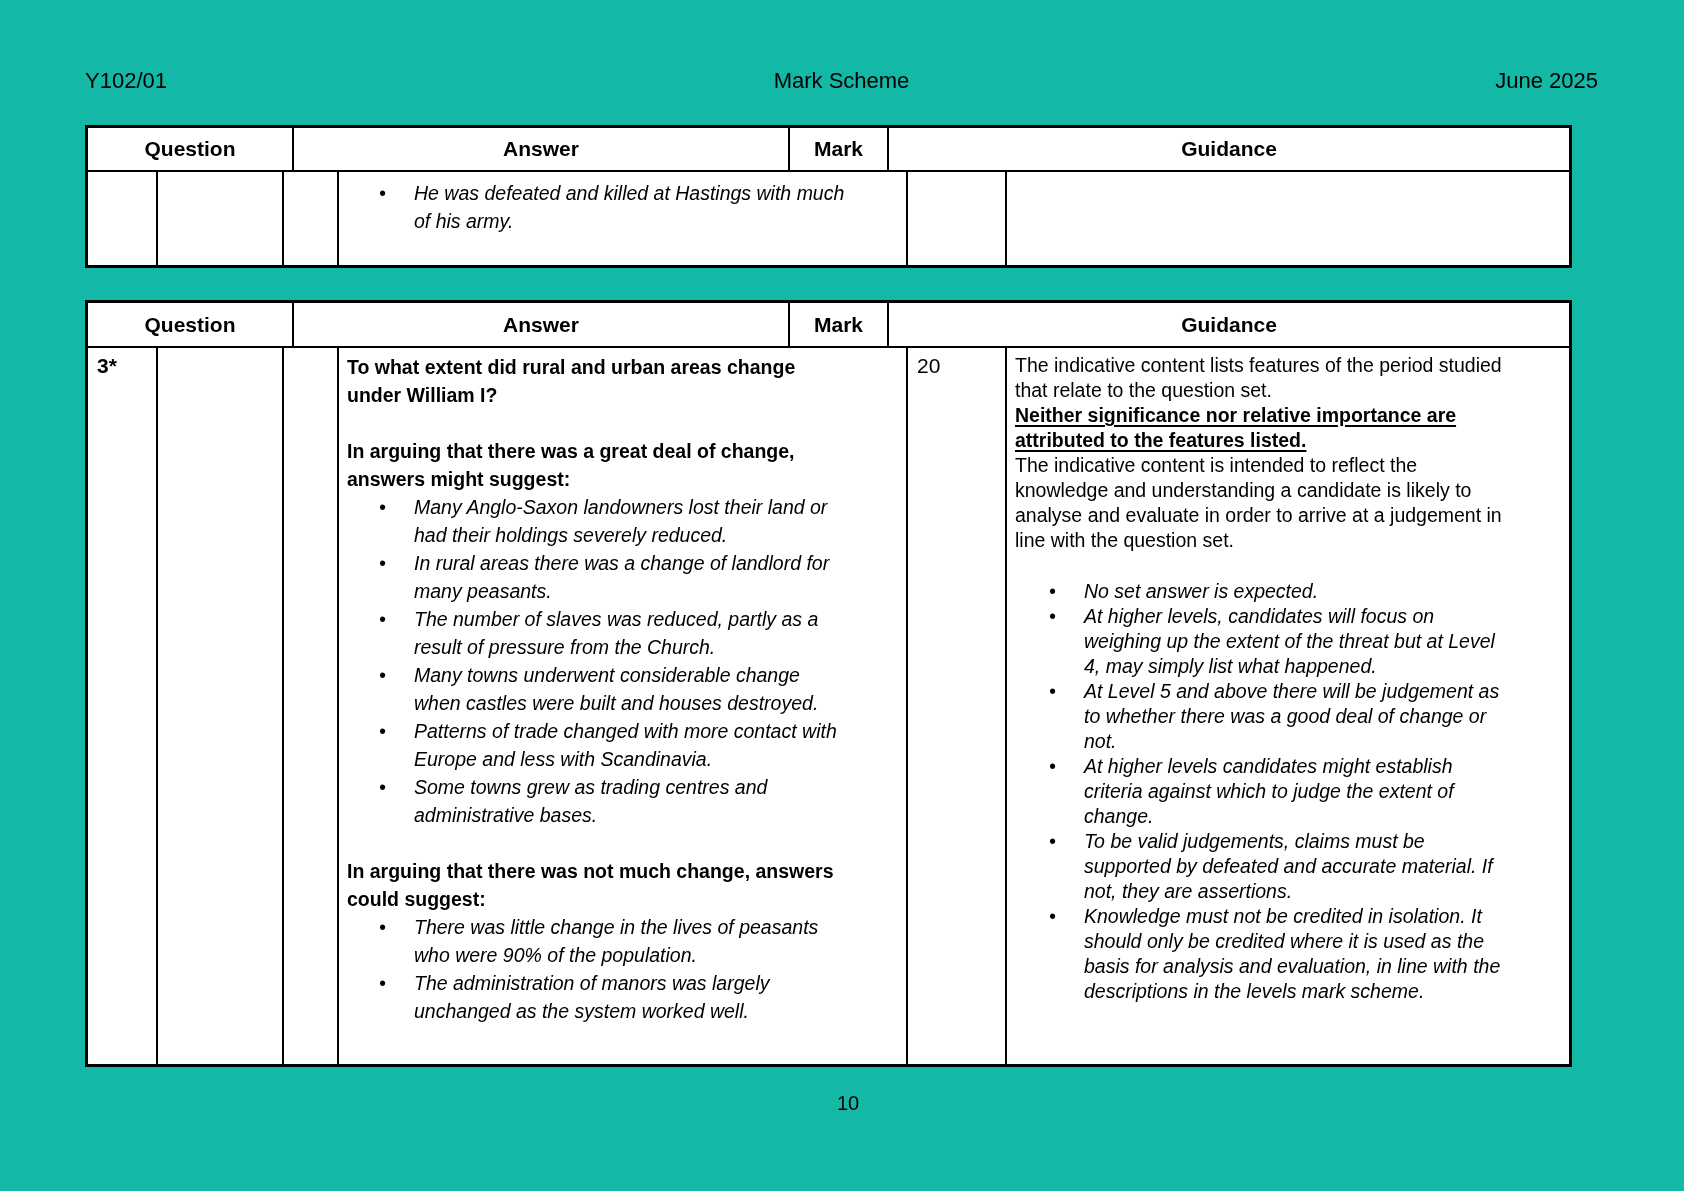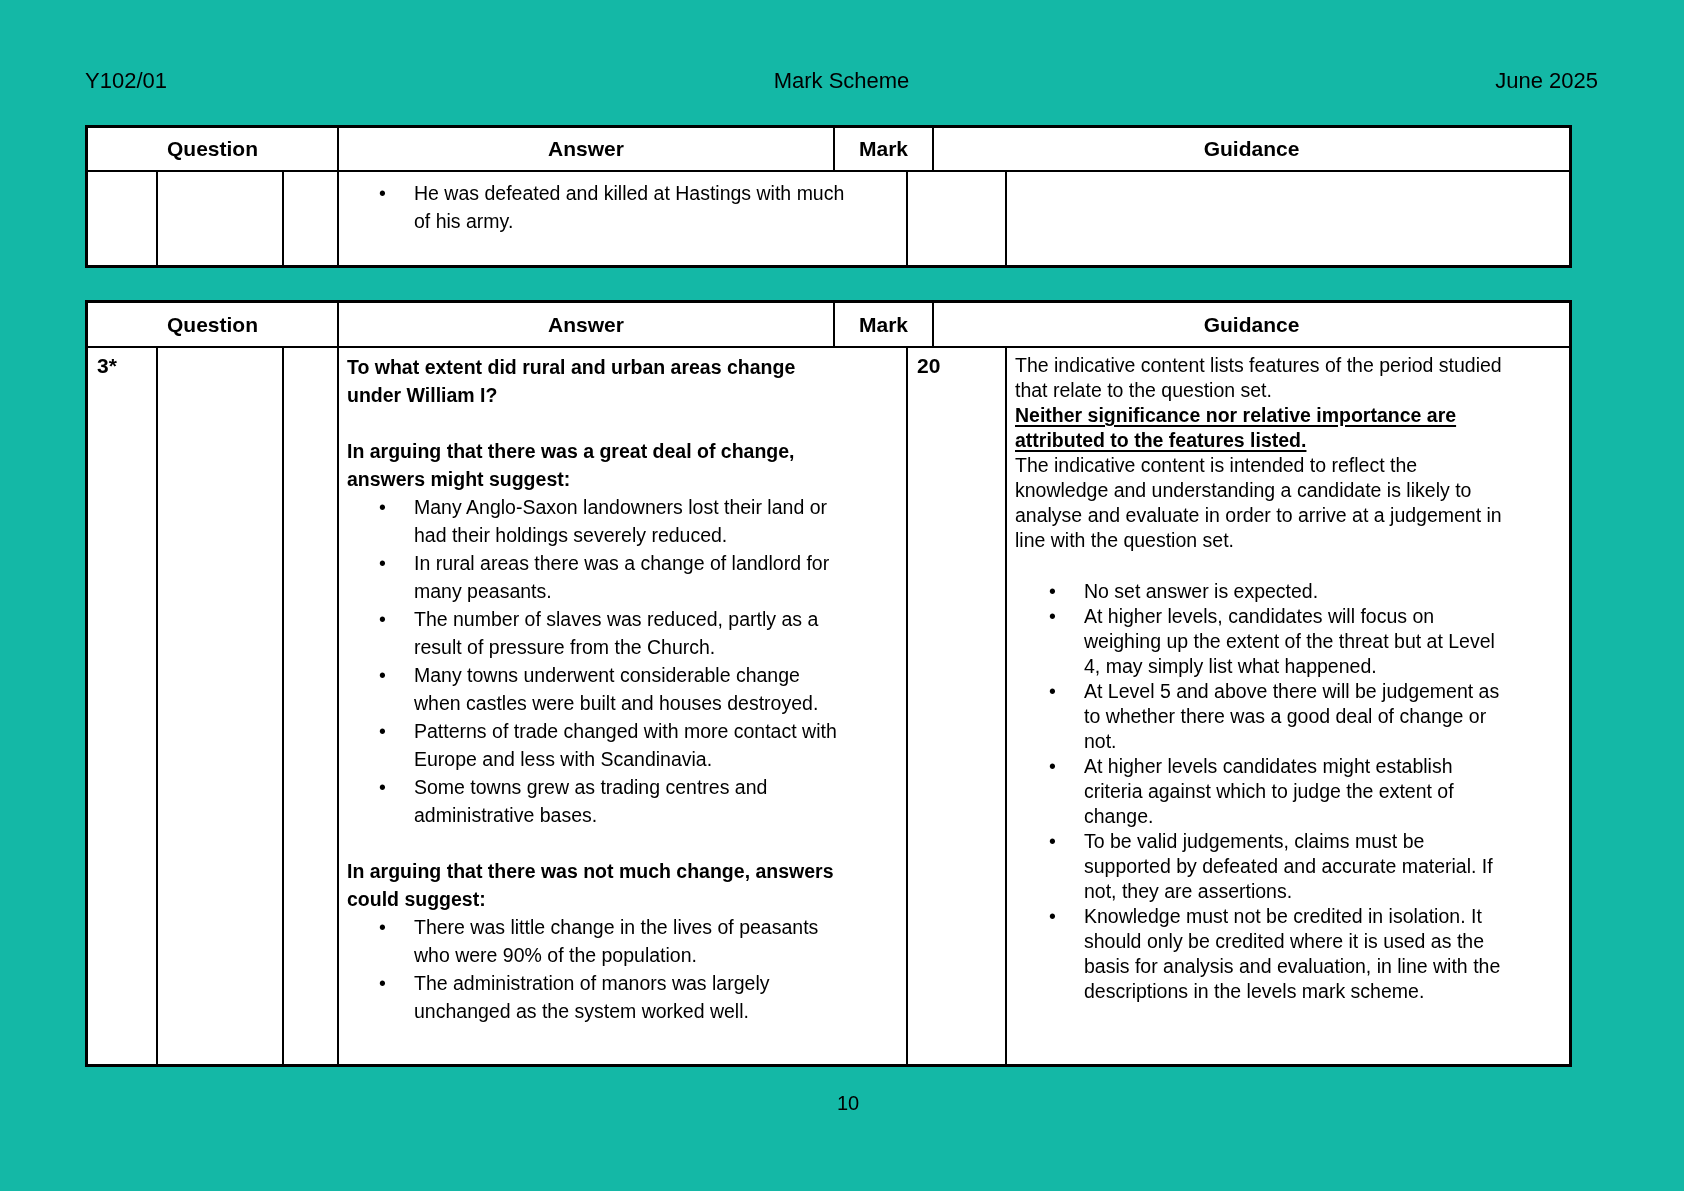--- a/index.html
+++ b/index.html
@@ -45,61 +45,61 @@
   .t2 .thead { height: 45px; }
   .thead .hc {
     display: flex; align-items: center; justify-content: center;
     text-align: center;
   }
   .tbody { display: flex; }
   .t1 .tbody { height: 93px; }
   .t2 .tbody { height: 716px; }
 
   
-  .c-q { width: 251px; border-right: 2px solid #000; }
+  .c-q { width: 206px; border-right: 2px solid #000; }
   .c-a { width: 496px; border-right: 2px solid #000; }
   .c-m { width: 99px;  border-right: 2px solid #000; }
   .c-g { flex: 1; }
 
   
   .q-sub { display: flex; width: 251px; border-right: 2px solid #000; }
   .q-sub .s1 { width: 70px;  border-right: 2px solid #000; padding: 6px 0 0 9px; font-weight: bold; font-size: 21px; }
   .q-sub .s2 { width: 126px; border-right: 2px solid #000; }
   .q-sub .s3 { flex: 1; }
 
   
   .cell-a {
     width: 569px; border-right: 2px solid #000;
     padding: 5px 60px 0 8px;
     font-size: 19.5px; line-height: 28px;
   }
   .t1 .cell-a { padding-top: 7px; }
   .cell-m {
     width: 99px; border-right: 2px solid #000;
     padding: 6px 0 0 9px;
-    font-weight: bold; font-size: 21px;
+    font-weight: normal; font-size: 21px;
   }
   .cell-g {
     flex: 1;
     padding: 5px 58px 0 8px;
     font-size: 19.5px; line-height: 25px;
   }
 
   .bold { font-weight: bold; }
   .bold-underline {
     font-weight: bold;
     text-decoration: underline;
     text-decoration-thickness: 2px;
     text-underline-offset: 3px;
   }
   .gap-above { margin-top: 28px; }
   .g-gap-above { margin-top: 26px; }
 
   
-  ul.blist { list-style: none; }
+  ul.blist { list-style: none; font-style: italic; }
   ul.blist li {
     position: relative;
     padding-left: 67px;
   }
   ul.blist li::before {
     content: "\2022";
     position: absolute;
     left: 32px;
     top: 0;
   }

